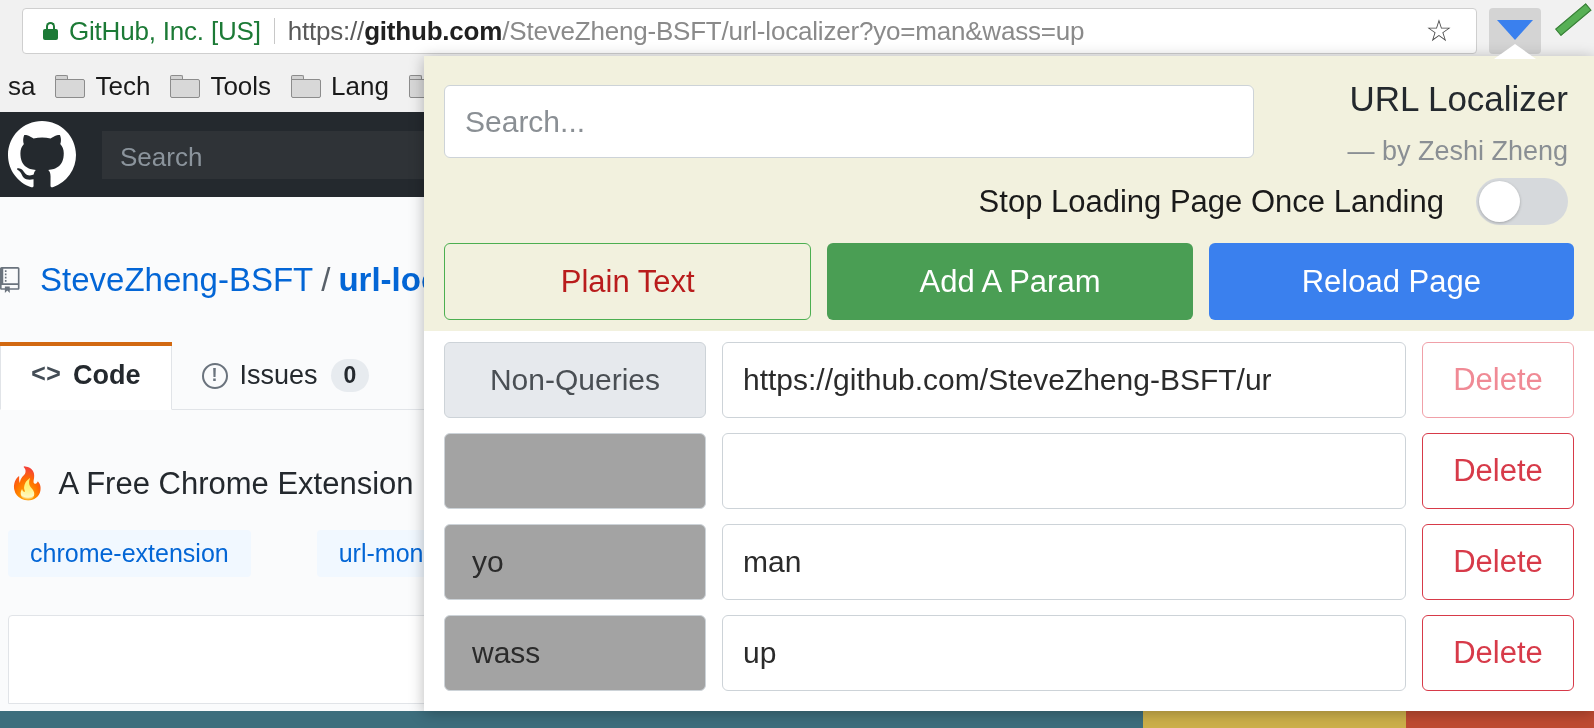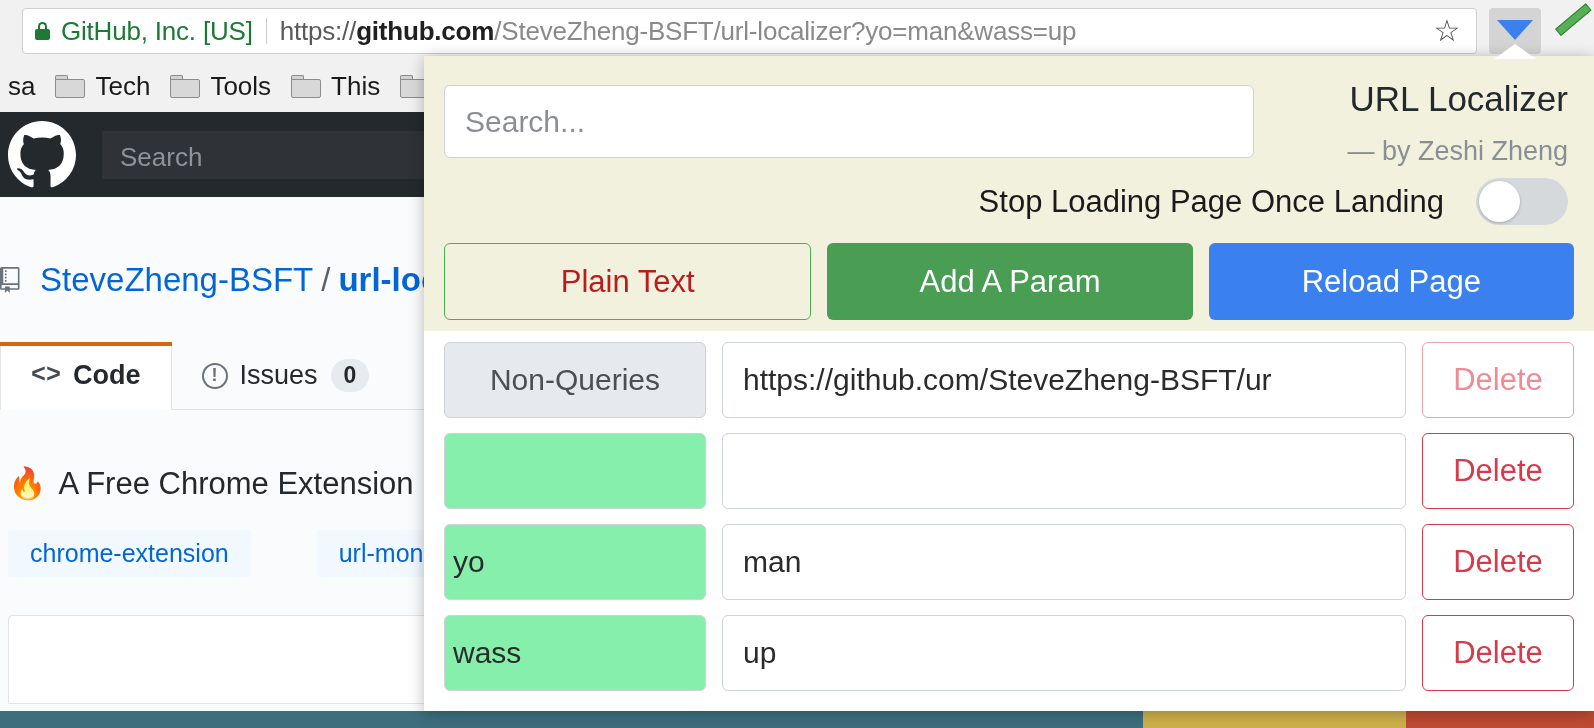--- a/index.html
+++ b/index.html
@@ -28,21 +28,21 @@
   .omnibox {
     position: absolute;
     left: 22px; top: 8px;
     width: 1455px; height: 46px;
     background: #ffffff;
     border: 1px solid #cfcfcf;
     border-radius: 4px;
     box-sizing: border-box;
     display: flex;
     align-items: center;
-    padding: 0 12px;
+    padding: 0 20px;
   }
   .lock-icon {
     width: 15px; height: 18px;
     position: relative;
     margin-right: 11px;
     flex: 0 0 auto;
   }
   .lock-icon .body {
     position: absolute;
     left: 0; bottom: 0;
@@ -476,22 +476,22 @@
     gap: 16px;
     margin-bottom: 15px;
   }
   .cell-key {
     width: 262px; height: 76px;
     border: 1px solid #cdd3d8;
     border-radius: 6px;
     box-sizing: border-box;
     font-size: 30px;
     color: #2b2b2b;
-    padding: 0 8px;
-    background: #86efac;
+    padding: 0 27px;
+    background: #a3a3a3;
     font-family: "Liberation Sans", sans-serif;
     outline: none;
   }
   .cell-key.locked {
     background: #e6e9ed;
     color: #4a4f54;
     text-align: center;
     padding: 8px;
   }
   .cell-val {
@@ -569,21 +569,21 @@
           <span class="tab"></span>
           <span class="base"></span>
         </span>
       <span class="bm-label">Tools</span>
     </div>
     <div class="bm">
       <span class="folder-icon">
           <span class="tab"></span>
           <span class="base"></span>
         </span>
-      <span class="bm-label">This</span>
+      <span class="bm-label">Lang</span>
     </div>
     <div class="bm">
       <span class="folder-icon">
           <span class="tab"></span>
           <span class="base"></span>
         </span>
       <span class="bm-label"></span>
     </div>
   </div>
 

